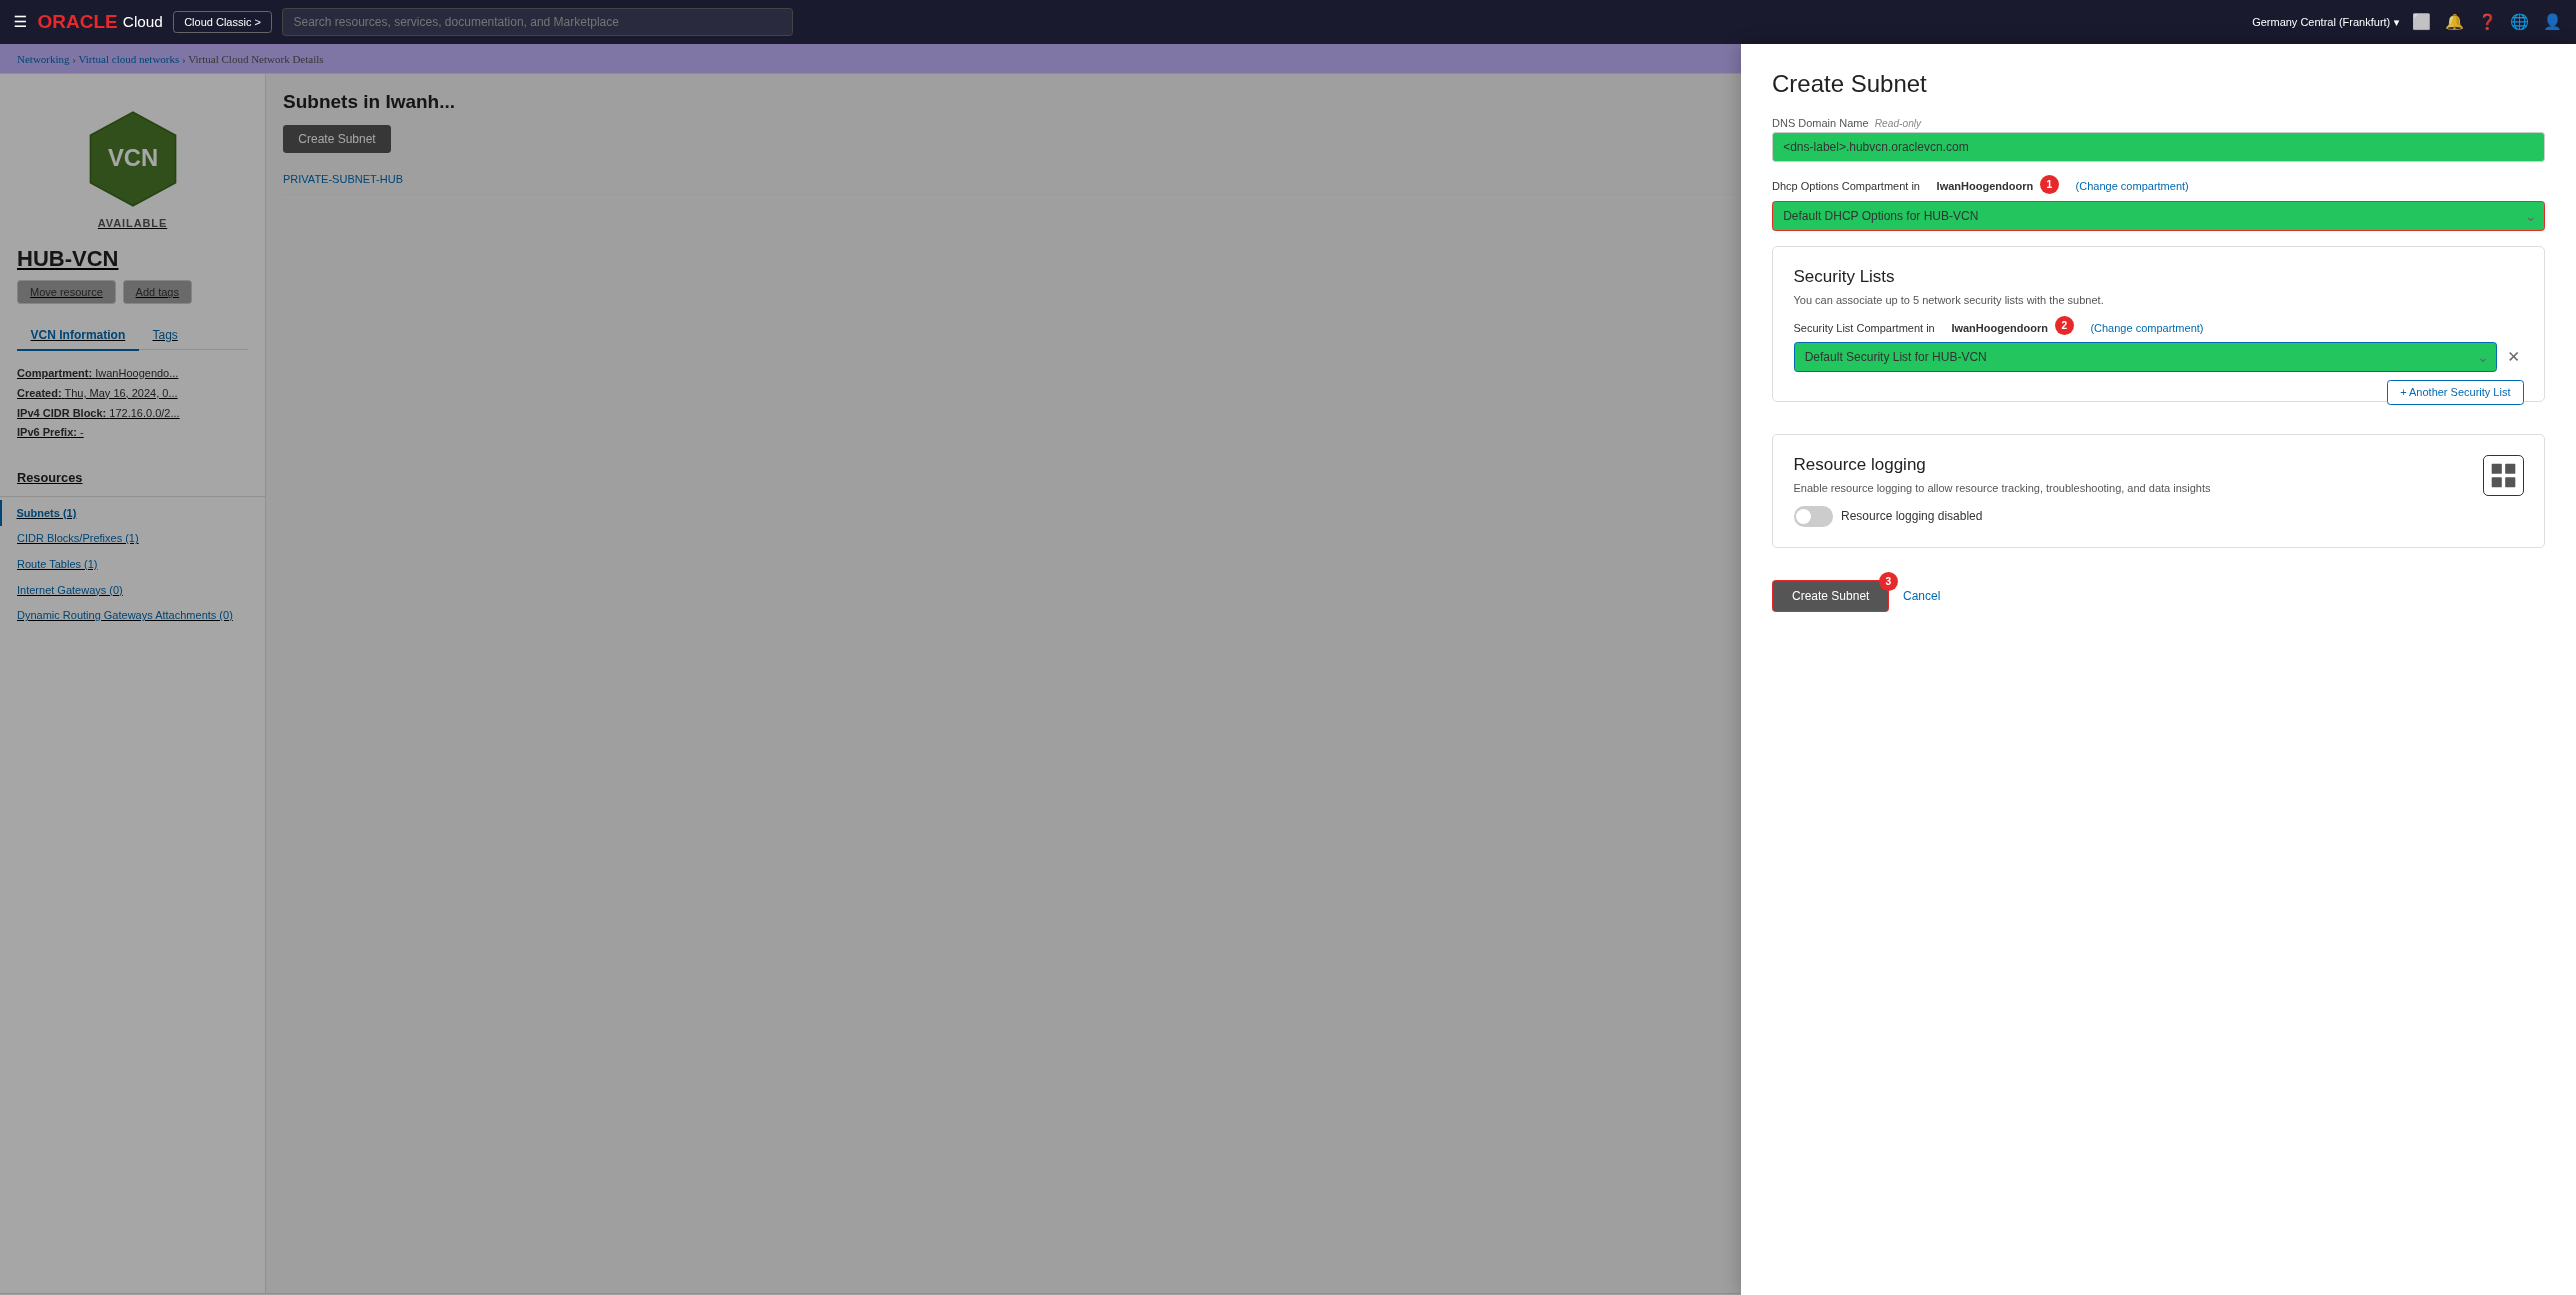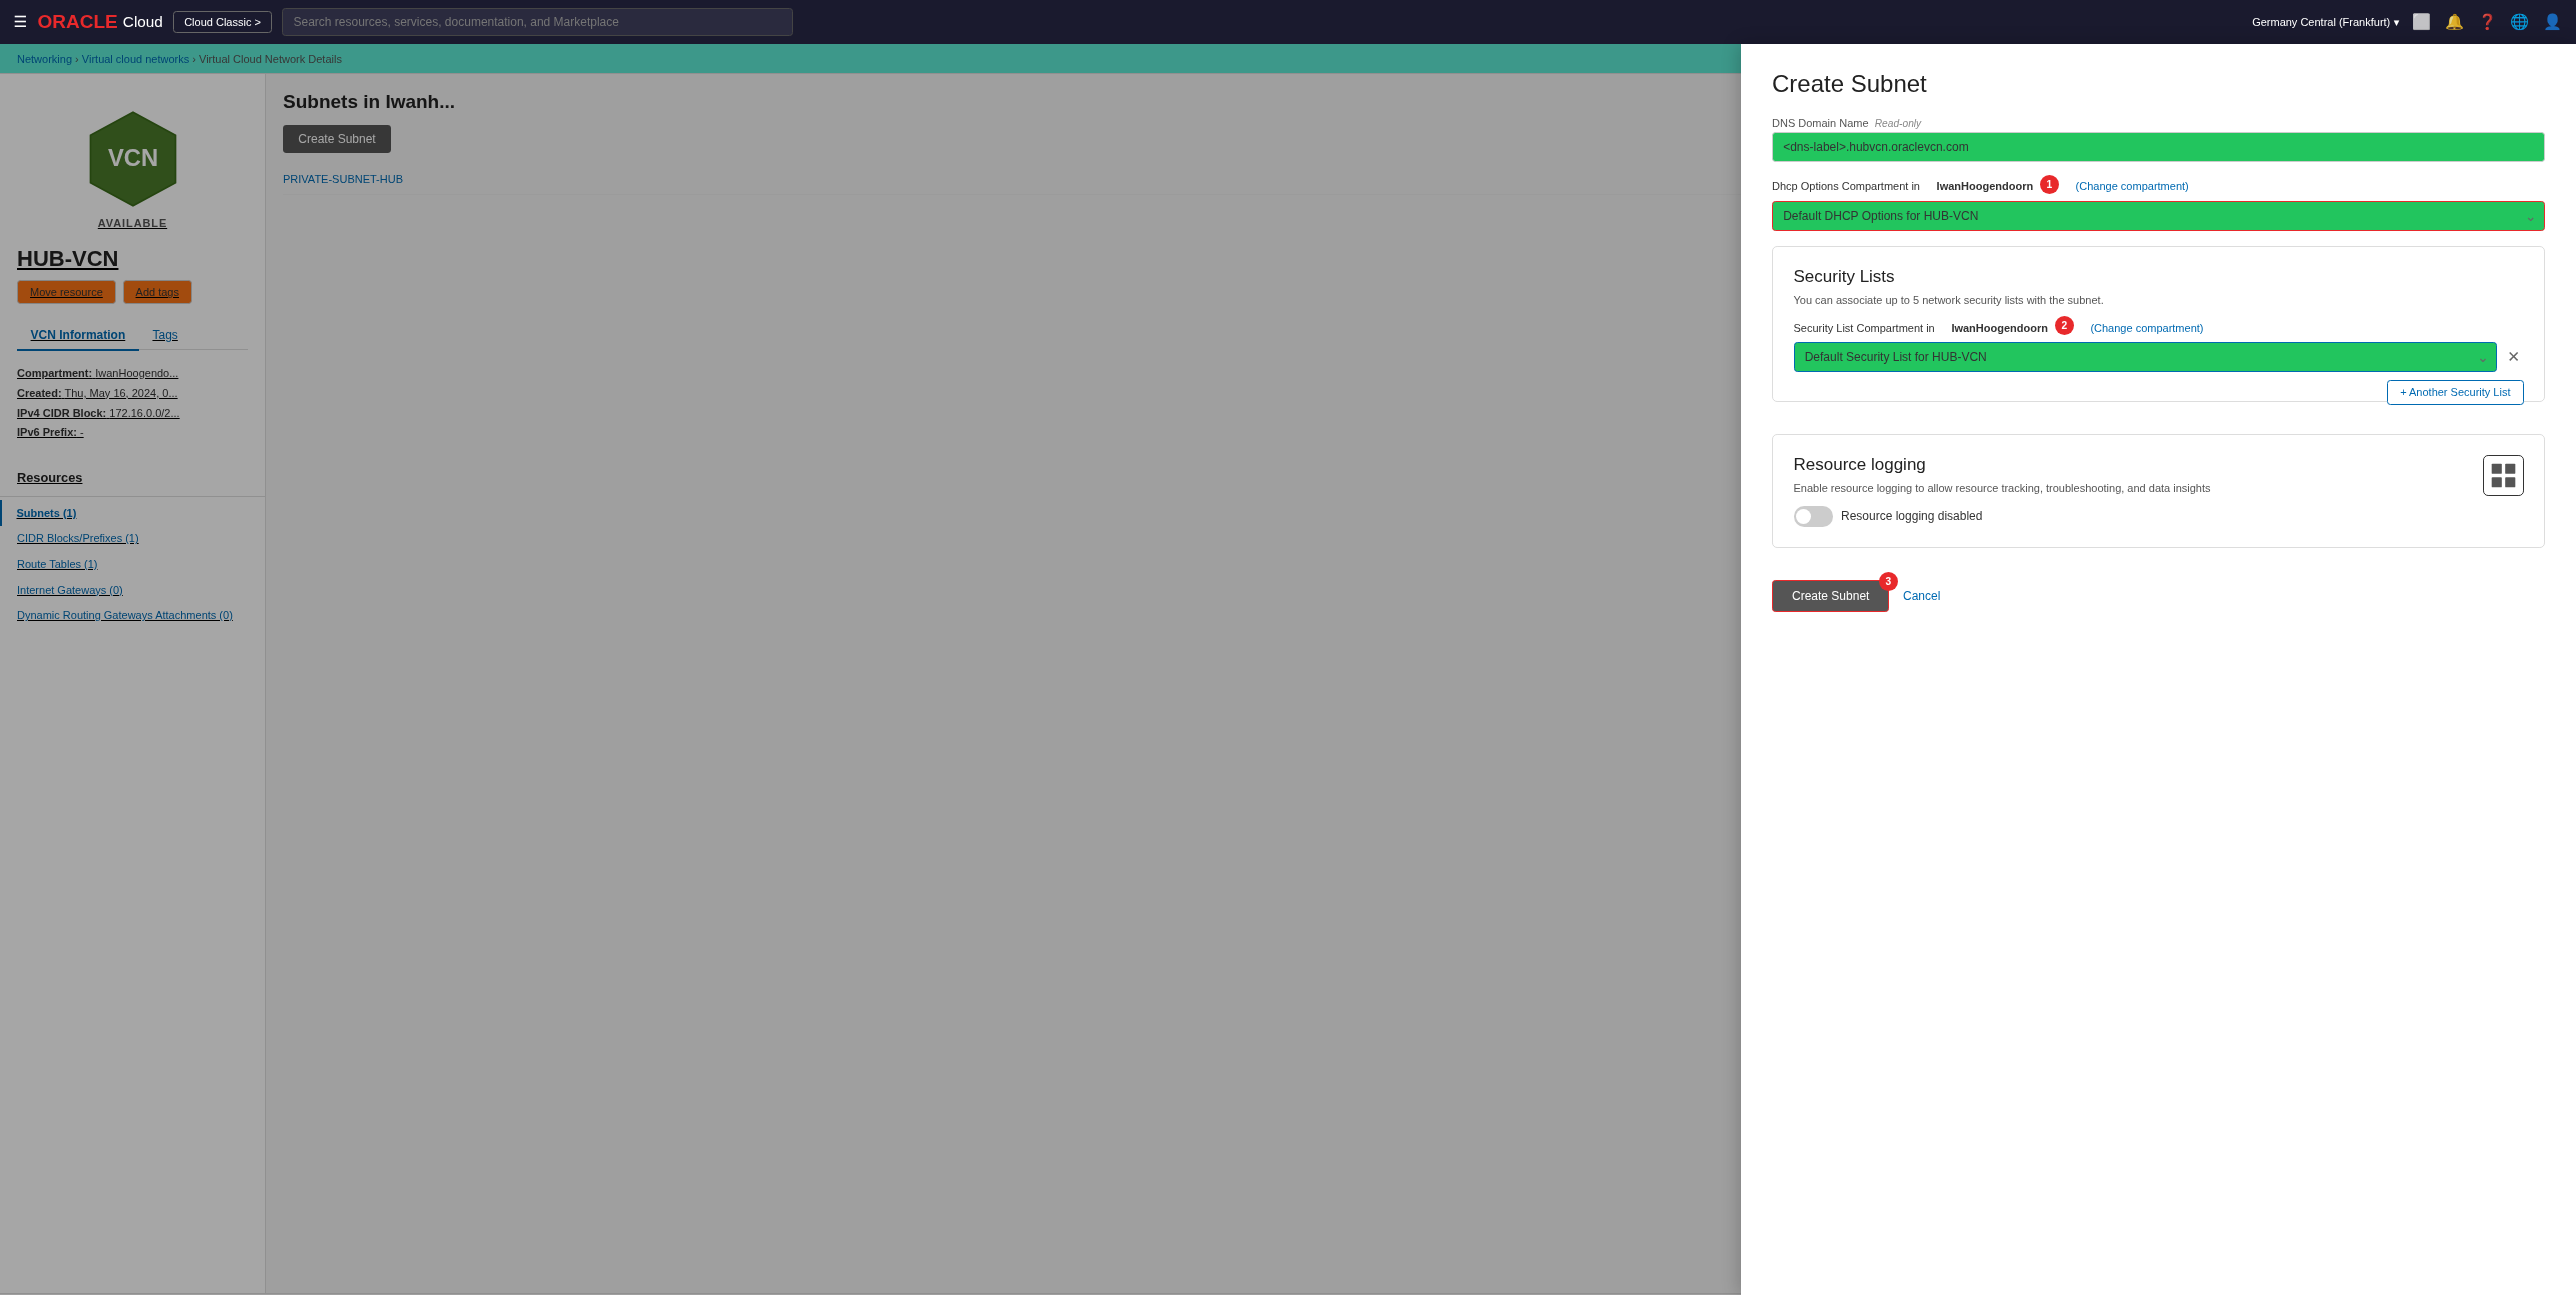--- a/index.html
+++ b/index.html
@@ -45,24 +45,25 @@
       align-items: center;
       gap: 13.6px;
       color: white;
       font-size: 11px;
     }
     .nav-region { display: flex; align-items: center; gap: 3.4px; cursor: pointer; }
     .nav-icon { font-size: 15.3px; cursor: pointer; opacity: 0.85; }
 
     
     .breadcrumb {
-      background: #5eead4;
+      background: #c4b5fd;
       padding: 8.5px 17px;
       font-size: 11px;
       border-bottom: 0.9px solid #ddd;
+      font-family: Liberation Serif, serif;
     }
     .breadcrumb a { color: #006ab2; text-decoration: none; }
     .breadcrumb span { color: #555; }
 
     
     .main-layout {
       display: flex;
       height: calc(100vh - 44px - 32px);
       overflow: hidden;
     }
@@ -91,21 +92,21 @@
     .vcn-status {
       font-size: 11px;
       font-weight: bold;
       color: #555;
       letter-spacing: 0.9px;
     }
     .vcn-title { font-size: 22px; font-weight: 600; color: #222; padding: 0 17px; }
     .vcn-buttons { display: flex; gap: 6.8px; padding: 8.5px 17px; flex-wrap: wrap; }
     .vcn-btn {
       border: 0.9px solid #ccc;
-      background: #f97316;
+      background: #a3a3a3;
       padding: 5.1px 12px;
       border-radius: 3.4px;
       cursor: pointer;
       font-size: 11px;
       color: #333;
     }
 
     .tabs-row { display: flex; border-bottom: 1.7px solid #ddd; margin: 8.5px 17px 0; }
     .tab-btn {
       padding: 6.8px 13.6px;

